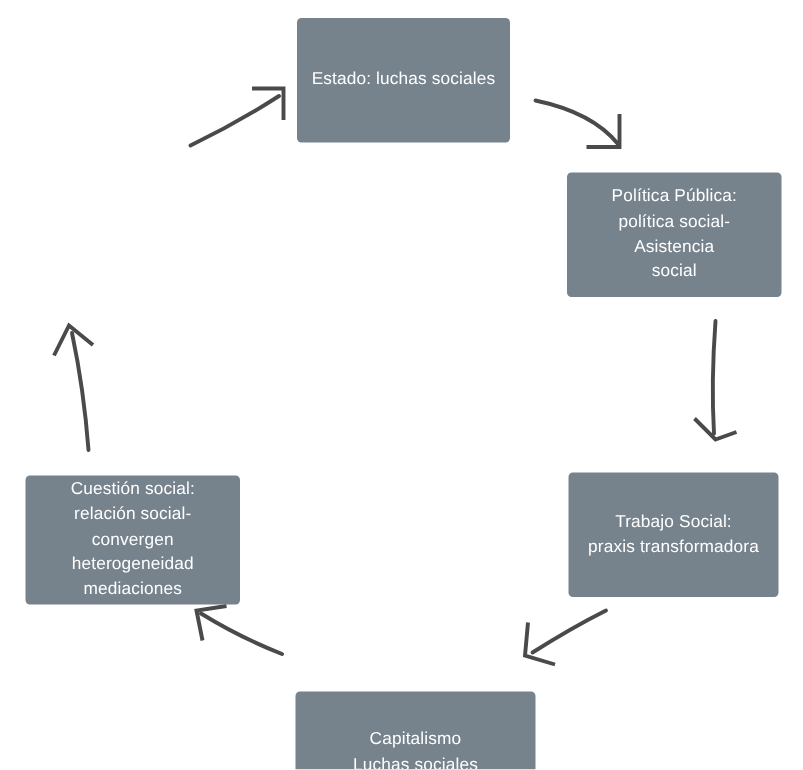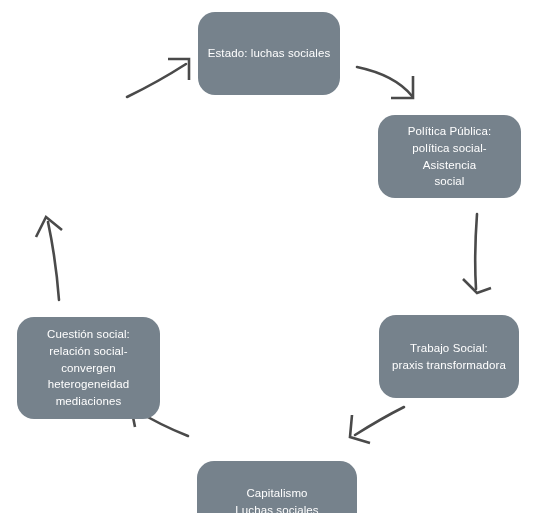--- a/index.html
+++ b/index.html
@@ -15,21 +15,21 @@
     position: relative;
     width: 535px;
     height: 513px;
     background: #ffffff;
     overflow: hidden;
   }
   .node {
     position: absolute;
     box-sizing: border-box;
     background: #76828c;
-    border-radius: 17px;
+    border-radius: 3px;
     display: flex;
     align-items: center;
     justify-content: center;
     text-align: center;
     color: #ffffff;
     font-size: 11.5px;
     line-height: 1.45;
     letter-spacing: 0.1px;
     padding: 4px 8px;
     user-select: none;
@@ -112,21 +112,21 @@
   <div class="node" style="left:379px; top:315px; width:140px; height:83px;">
     <span class="node-label">Trabajo Social:
 praxis transformadora</span>
   </div>
 
   <div class="node" style="left:197px; top:420px; width:160px; height:81px;margin-top:41px;">
     <span class="node-label">Capitalismo
 Luchas sociales</span>
   </div>
 
-  <div class="node" style="left:17px; top:317px; width:143px; height:102px;">
+  <div class="node" style="left:17px; top:317px; width:143px; height:86px;">
     <span class="node-label">Cuestión social:
 relación social-
 convergen
 heterogeneidad
 mediaciones</span>
   </div>
 
 
 </div>
 

